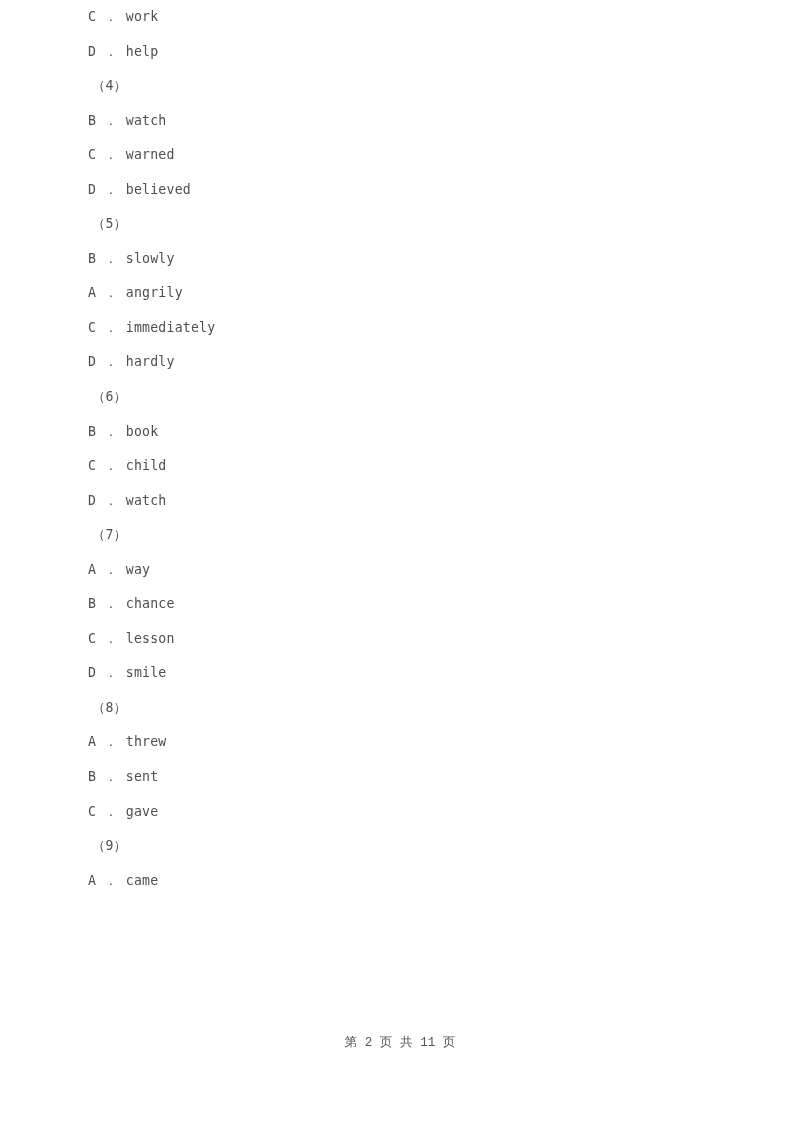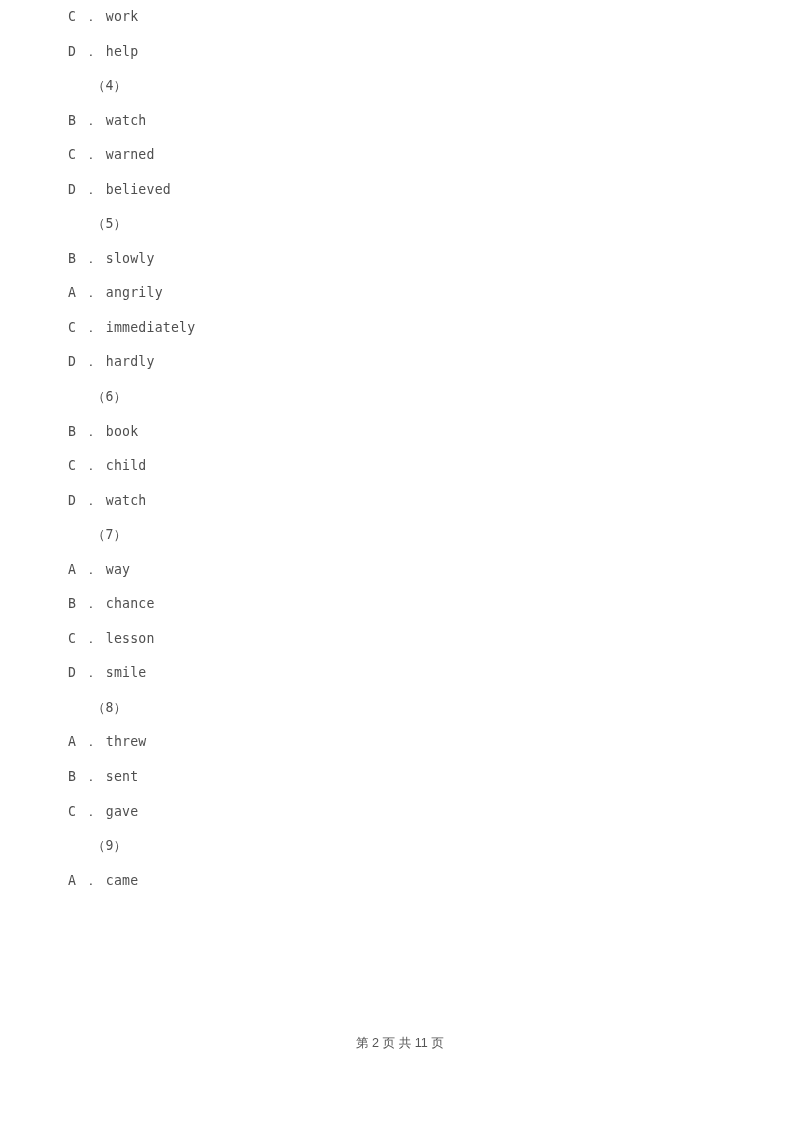--- a/index.html
+++ b/index.html
@@ -24,35 +24,35 @@
   }
   .line {
     height: 34.55px;
     line-height: 34.55px;
     font-size: 13.2px;
     color: #4f4f4f;
     white-space: pre;
     letter-spacing: 0.2px;
   }
   .line.option {
-    padding-left: 68px;
+    padding-left: 88px;
   }
   .line.qnum {
     padding-left: 92px;
   }
   .page-footer {
     position: absolute;
     left: 0;
     top: 1033px;
     width: 800px;
     text-align: center;
     font-size: 12.6px;
     line-height: 20px;
     color: #555555;
-    font-family: Liberation Sans, sans-serif;
+    font-family: Liberation Mono, monospace;
     white-space: pre;
   }
 </style>
 </head>
 <body>
 
 <div class="page">
 
   <div class="doc-body">
       <div class="line option">C ． work</div>

